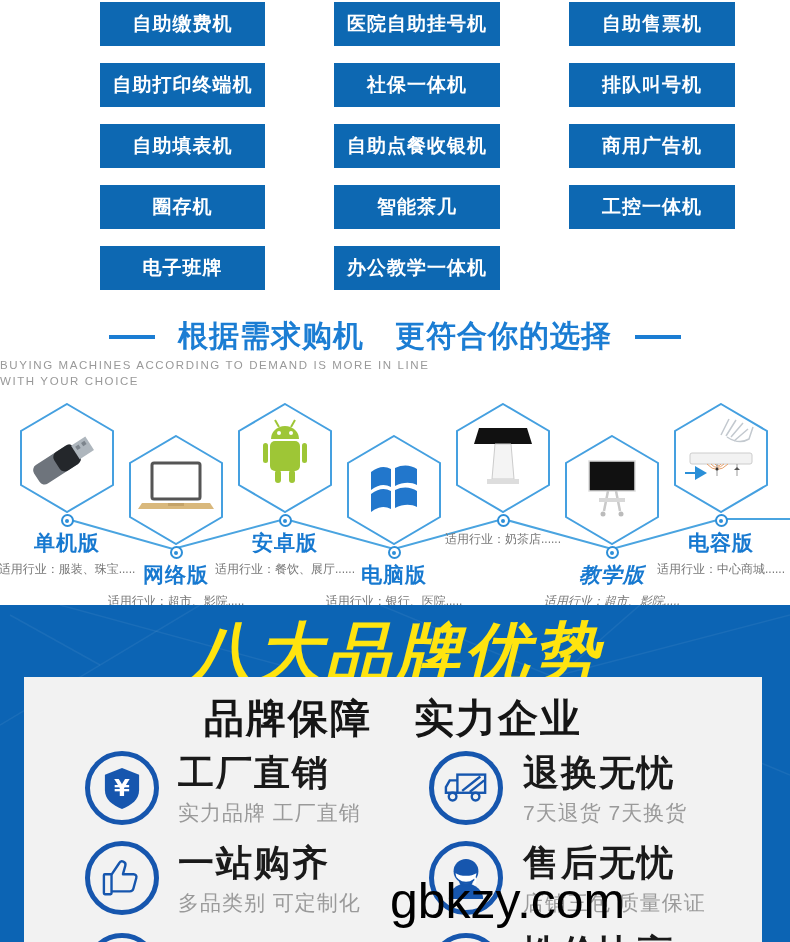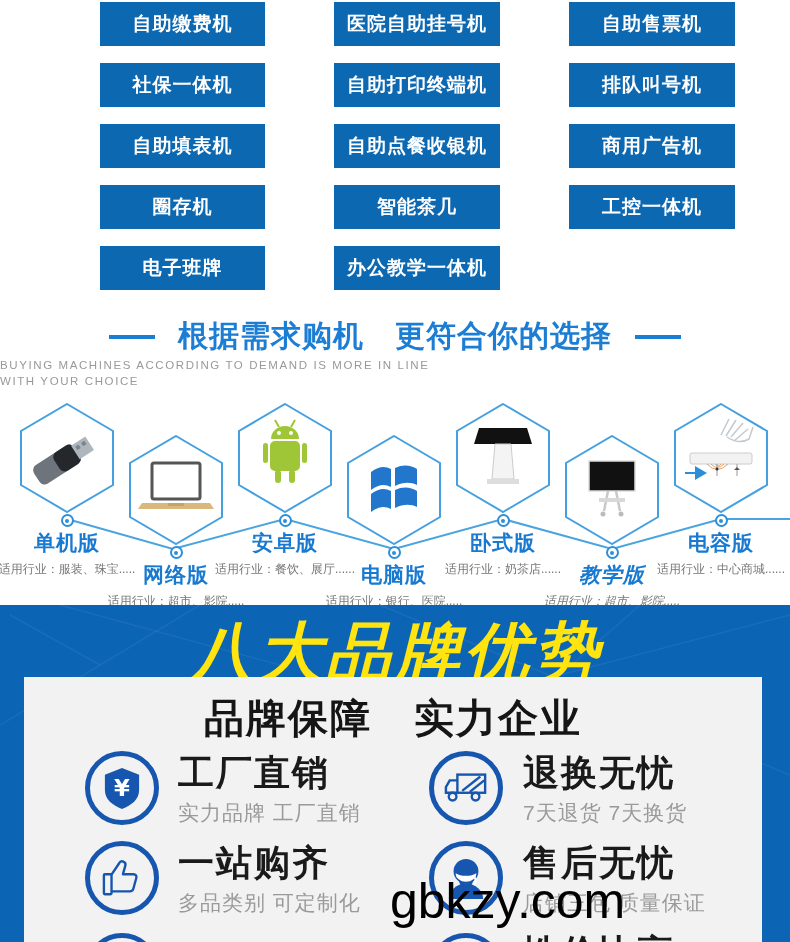--- a/index.html
+++ b/index.html
@@ -49,22 +49,22 @@
 </style>
 </head>
 <body>
 
 <div class="page">
 
   <div class="btn-grid">
     <div class="pbtn">自助缴费机</div>
     <div class="pbtn">医院自助挂号机</div>
     <div class="pbtn">自助售票机</div>
+    <div class="pbtn">自助打印终端机</div>
     <div class="pbtn">社保一体机</div>
-    <div class="pbtn">自助打印终端机</div>
     <div class="pbtn">排队叫号机</div>
     <div class="pbtn">自助填表机</div>
     <div class="pbtn">自助点餐收银机</div>
     <div class="pbtn">商用广告机</div>
     <div class="pbtn">圈存机</div>
     <div class="pbtn">智能茶几</div>
     <div class="pbtn">工控一体机</div>
     <div class="pbtn">电子班牌</div>
     <div class="pbtn">办公教学一体机</div>
   </div>
@@ -148,21 +148,20 @@
   </div>
 
   <div class="version" style="left:418px;top:403px;">
     <svg class="hex" width="96" height="110">
       <polygon points="48,1 94,28 94,82 48,109 2,82 2,28" fill="#fff" stroke="#45a0e0" stroke-width="2"></polygon>
       <path d="M24 25 L72 25 L77 41 L19 41 Z" fill="#111"></path>
       <path d="M40 41 L56 41 L59 76 L37 76 Z" fill="#f4f4f4" stroke="#ccc" stroke-width="1"></path>
       <rect x="32" y="76" width="32" height="5" fill="#ddd"></rect>
     </svg>
     <div class="vdot"></div>
-    <div class="vname">卧式版</div>
     <div class="vind">适用行业：奶茶店......</div>
   </div>
 
   <div class="version" style="left:527px;top:435px;font-style:italic;">
     <svg class="hex" width="96" height="110">
       <polygon points="48,1 94,28 94,82 48,109 2,82 2,28" fill="#fff" stroke="#45a0e0" stroke-width="2"></polygon>
       <rect x="25" y="26" width="46" height="30" fill="#111" stroke="#ddd" stroke-width="1.5"></rect>
       <line x1="44" y1="56" x2="40" y2="76" stroke="#c9c9c9" stroke-width="2.5"></line>
       <line x1="52" y1="56" x2="56" y2="76" stroke="#c9c9c9" stroke-width="2.5"></line>
       <rect x="35" y="63" width="26" height="4" fill="#d8d8d8"></rect>

